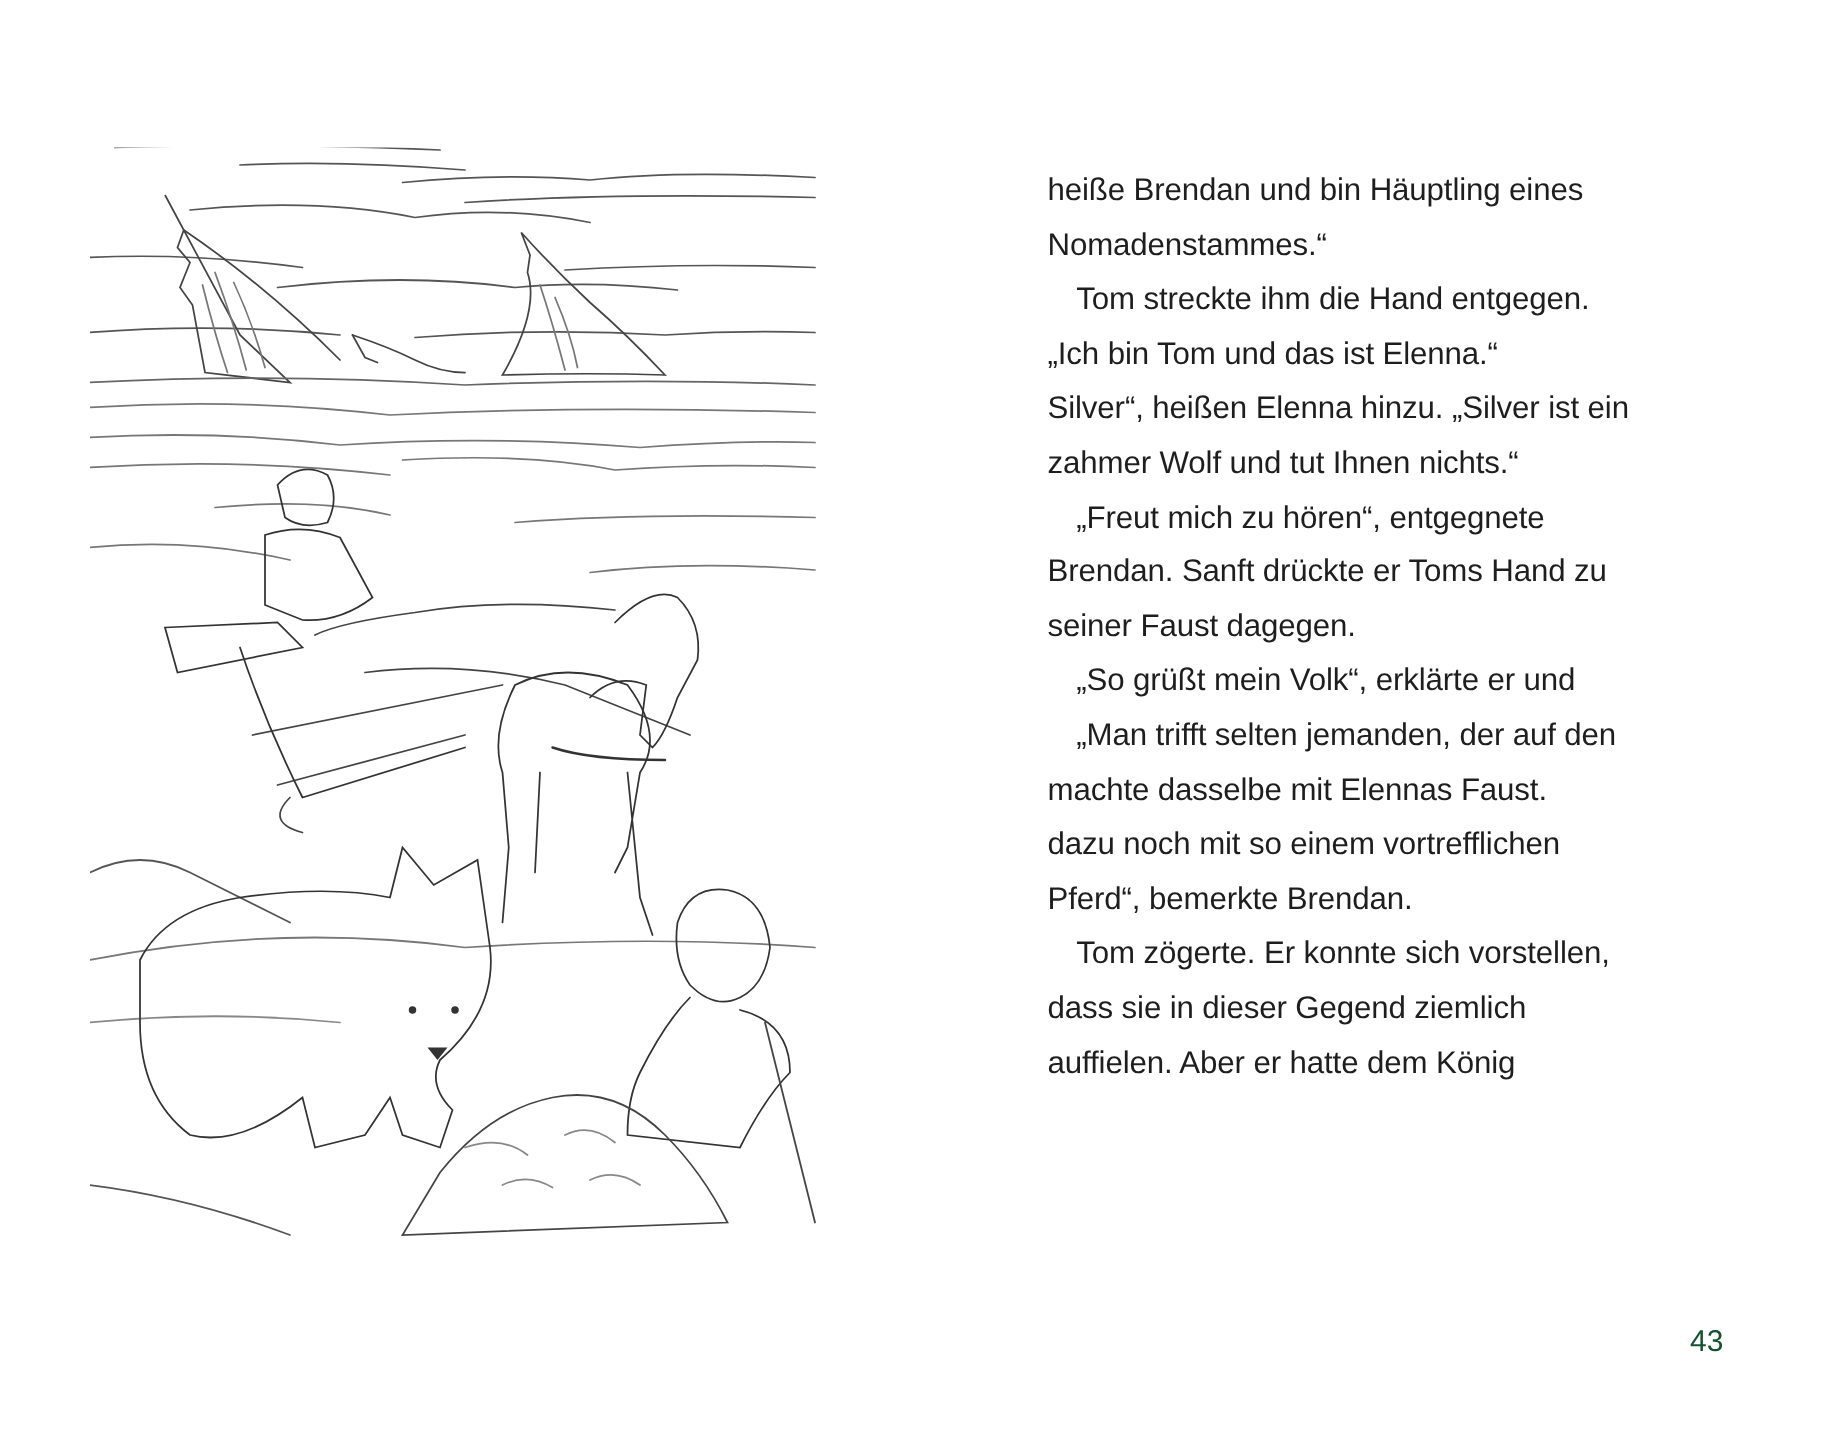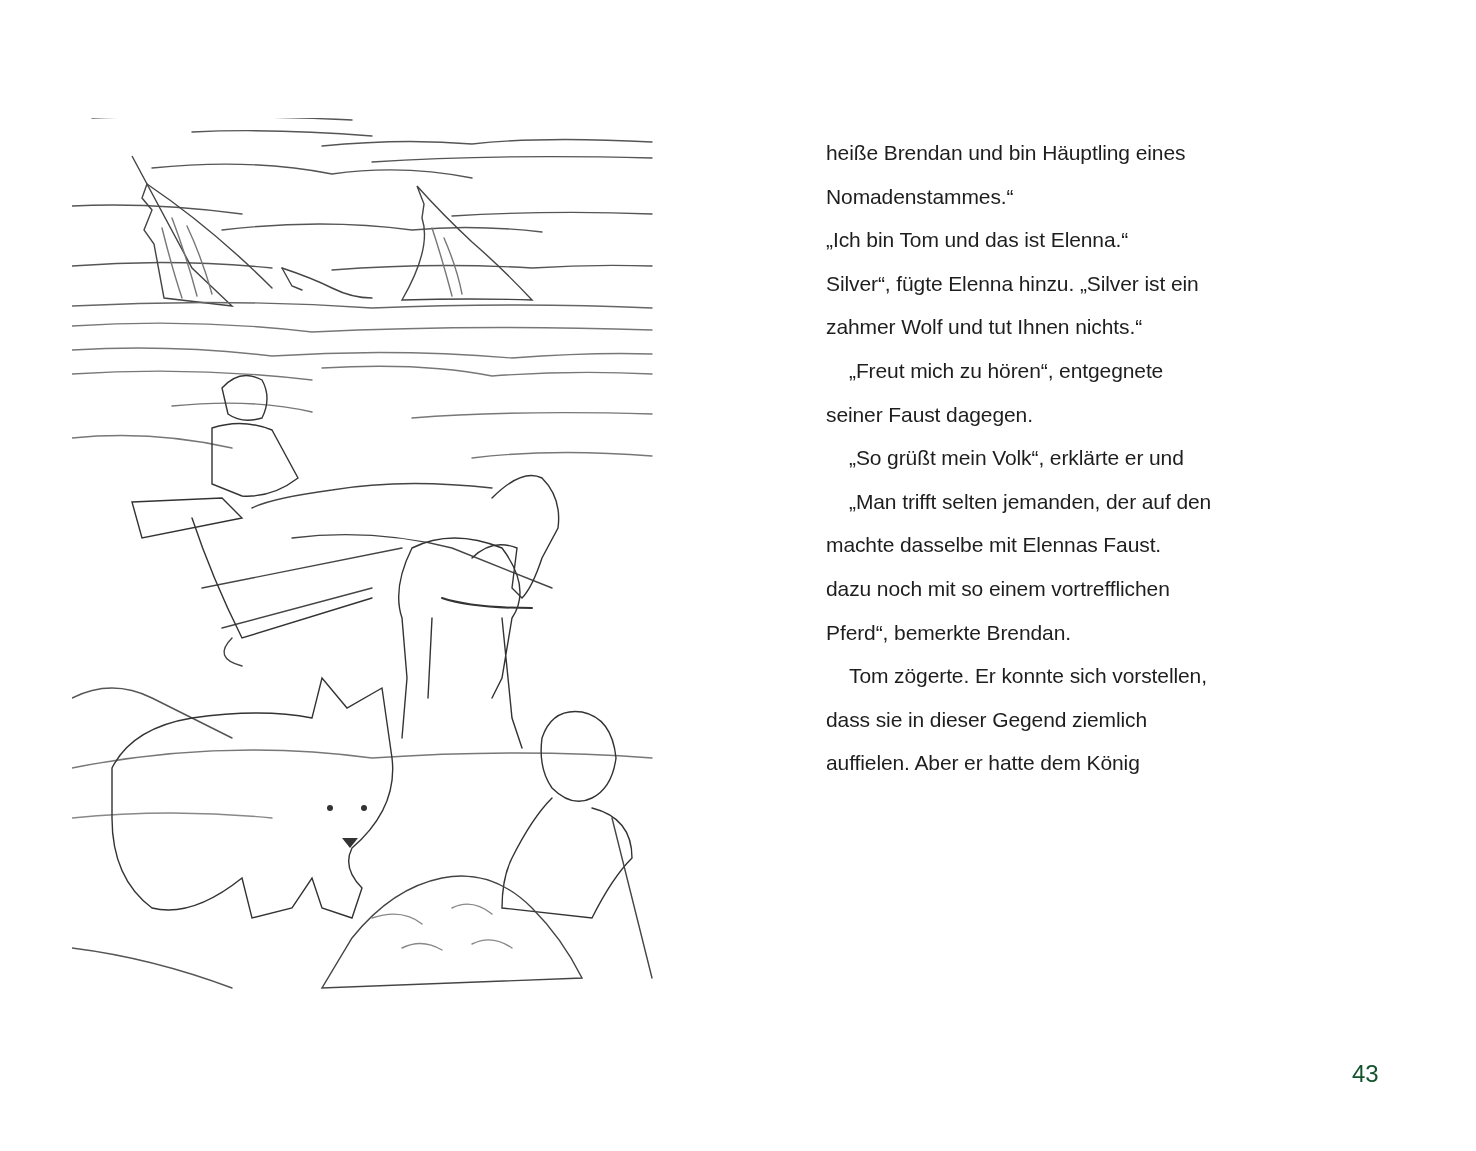--- a/index.html
+++ b/index.html
@@ -1,21 +1,21 @@
 <!DOCTYPE html>
 <html><head>
 <meta charset="utf-8">
 <style>
   html, body { margin: 0; padding: 0; background: #ffffff; }
   body { width: 1476px; height: 1151px; position: relative; overflow: hidden;
          font-family: "Liberation Sans", sans-serif; color: #1e1e1e; }
   .illustration { position: absolute; left: 72px; top: 118px; width: 590px; height: 880px; }
   .illustration svg { width: 100%; height: 100%; display: block; }
   .text-column { position: absolute; left: 826px; top: 131px; width: 580px; }
-  .line { font-size: 21px; line-height: 43.6px; height: 43.6px; white-space: nowrap; letter-spacing: -0.1px; }
+  .line { font-size: 25px; line-height: 43.6px; height: 43.6px; white-space: nowrap; letter-spacing: -0.1px; margin-left: 12px; }
   .line.indent { padding-left: 23px; }
   .page-number { position: absolute; left: 1352px; top: 1060px; font-size: 24px; color: #14532d; }
 </style>
 </head>
 <body>
 
 <div class="illustration">
   <svg viewBox="0 0 590 880" fill="none" stroke="#555" stroke-width="1.4" stroke-linecap="round">
 
     <path d="M20 0 Q150 -4 280 2"></path>
@@ -77,24 +77,26 @@
 
     <path d="M280 820 Q320 770 370 760 Q420 750 460 790 Q490 820 510 860 L250 870 Z" stroke="#444"></path>
     <path d="M0 830 Q80 840 160 870" stroke="#555"></path>
     <path d="M300 800 Q330 790 350 806 M380 790 Q400 780 420 796 M330 830 Q350 820 370 832 M400 826 Q420 816 440 830" stroke="#888"></path>
   </svg>
 </div>
 
 <div class="text-column">
   <div class="line">heiße Brendan und bin Häuptling eines</div>
   <div class="line">Nomadenstammes.“</div>
+  <div class="line indent">Tom streckte ihm die Hand entgegen.</div>
   <div class="line">„Ich bin Tom und das ist Elenna.“</div>
-  <div class="line">Silver“, fügte Elenna hinzu. „Silver ist ein</div>
+  <div class="line">Silver“, heißen Elenna hinzu. „Silver ist ein</div>
   <div class="line">zahmer Wolf und tut Ihnen nichts.“</div>
   <div class="line indent">„Freut mich zu hören“, entgegnete</div>
+  <div class="line">Brendan. Sanft drückte er Toms Hand zu</div>
   <div class="line">seiner Faust dagegen.</div>
   <div class="line indent">„So grüßt mein Volk“, erklärte er und</div>
   <div class="line indent">„Man trifft selten jemanden, der auf den</div>
   <div class="line">machte dasselbe mit Elennas Faust.</div>
   <div class="line">dazu noch mit so einem vortrefflichen</div>
   <div class="line">Pferd“, bemerkte Brendan.</div>
   <div class="line indent">Tom zögerte. Er konnte sich vorstellen,</div>
   <div class="line">dass sie in dieser Gegend ziemlich</div>
   <div class="line">auffielen. Aber er hatte dem König</div>
 </div>

